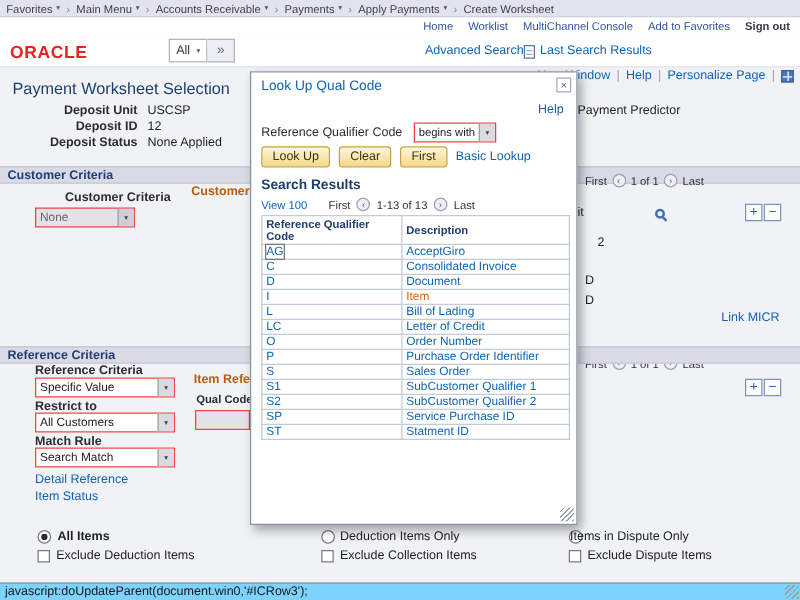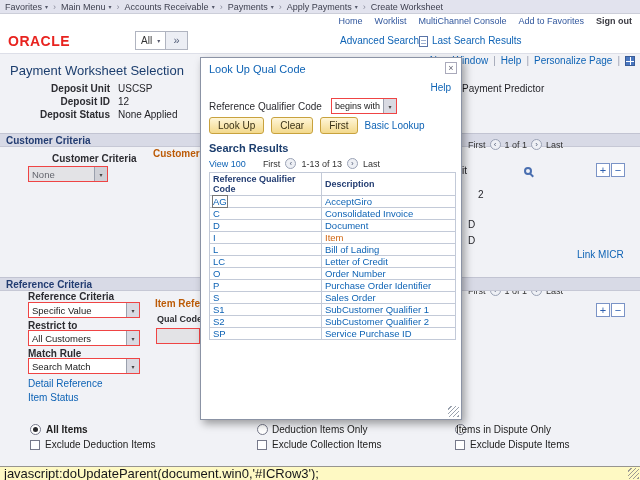--- a/index.html
+++ b/index.html
@@ -70,21 +70,21 @@
 .viewall{color:#0e63b5;cursor:pointer;margin-right:12px}
 .lkp-table{position:absolute;left:8px;top:114px;border-collapse:collapse;font-size:9.5px}
 .lkp-table th{width:112px;border:1px solid #c3cad8;font-size:9px;color:#233d72;text-align:left;padding:1px 3px;font-weight:bold;background:#fff;height:12px}
 .lkp-table th.desc{width:134px}
 .lkp-table td{border:1px solid #c3cad8;padding:0 3px;height:11px}
 .tlink{color:#0e63b5;text-decoration:none;cursor:pointer}
 .tlink.focused{outline:1px solid #777}
 .tlink.hovered{color:#d06511}
 .grip{position:absolute;right:2px;bottom:2px;width:11px;height:11px;background:repeating-linear-gradient(135deg,transparent 0 2px,#9aa2ae 2px 3px);cursor:nwse-resize}
 
-.statusbar{position:absolute;left:0;top:466px;width:640px;height:14px;background:#fef9c3;border-top:1px solid #979590;font-size:13px;color:#16161a;display:flex;align-items:center;padding:0 4px}
+.statusbar{position:absolute;left:0;top:466px;width:640px;height:14px;background:#7dd3fc;border-top:1px solid #979590;font-size:10px;color:#16161a;display:flex;align-items:center;padding:0 4px}
 .sgrip{position:absolute;right:1px;bottom:1px;width:11px;height:11px;background:repeating-linear-gradient(135deg,transparent 0 2px,#9c9a94 2px 3px)}
 </style>
 </head>
 <body>
 
 <div class="screen">
 
   <div class="crumbbar">
     <span class="crumb">
         <span>Favorites</span>
@@ -300,20 +300,24 @@
             <td><a class="tlink">SubCustomer Qualifier 1</a></td>
           </tr>
         <tr>
             <td><a class="tlink">S2</a></td>
             <td><a class="tlink">SubCustomer Qualifier 2</a></td>
           </tr>
         <tr>
             <td><a class="tlink">SP</a></td>
             <td><a class="tlink">Service Purchase ID</a></td>
           </tr>
+        <tr>
+            <td><a class="tlink">ST</a></td>
+            <td><a class="tlink">Statment ID</a></td>
+          </tr>
       </tbody>
     </table>
     <span class="grip"></span>
   </div>
 
   <div class="statusbar">
     <span>javascript:doUpdateParent(document.win0,'#ICRow3');</span>
     <span class="sgrip"></span>
   </div>
 

